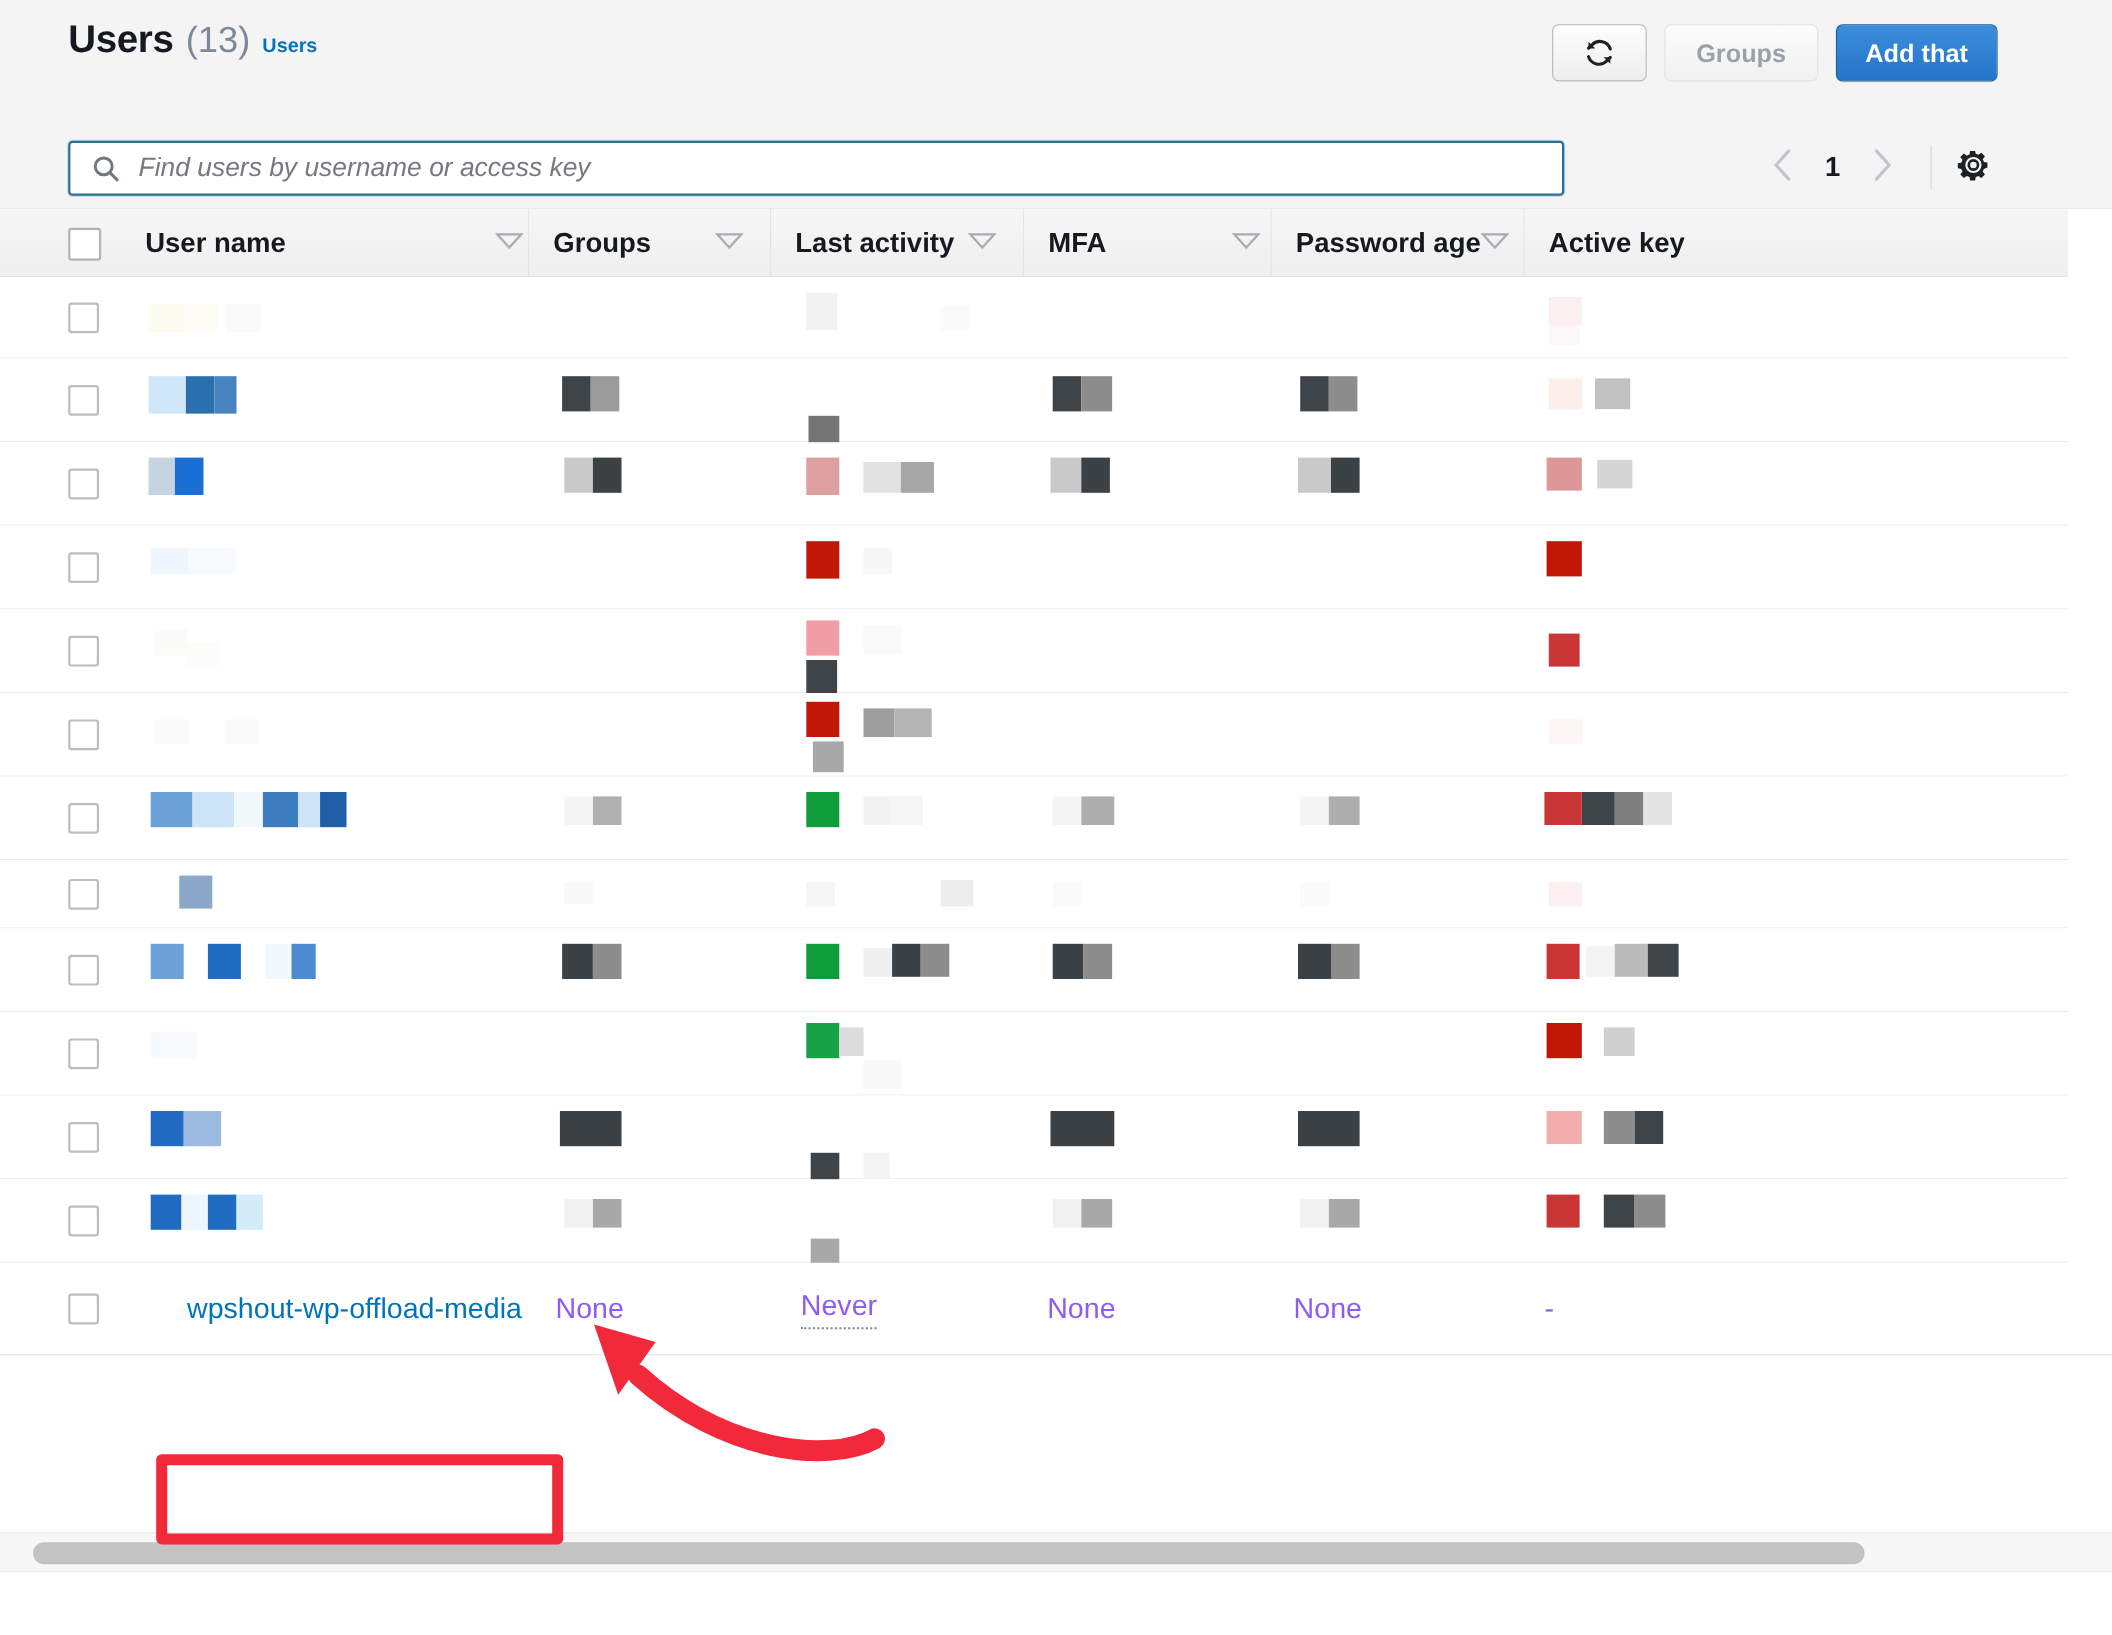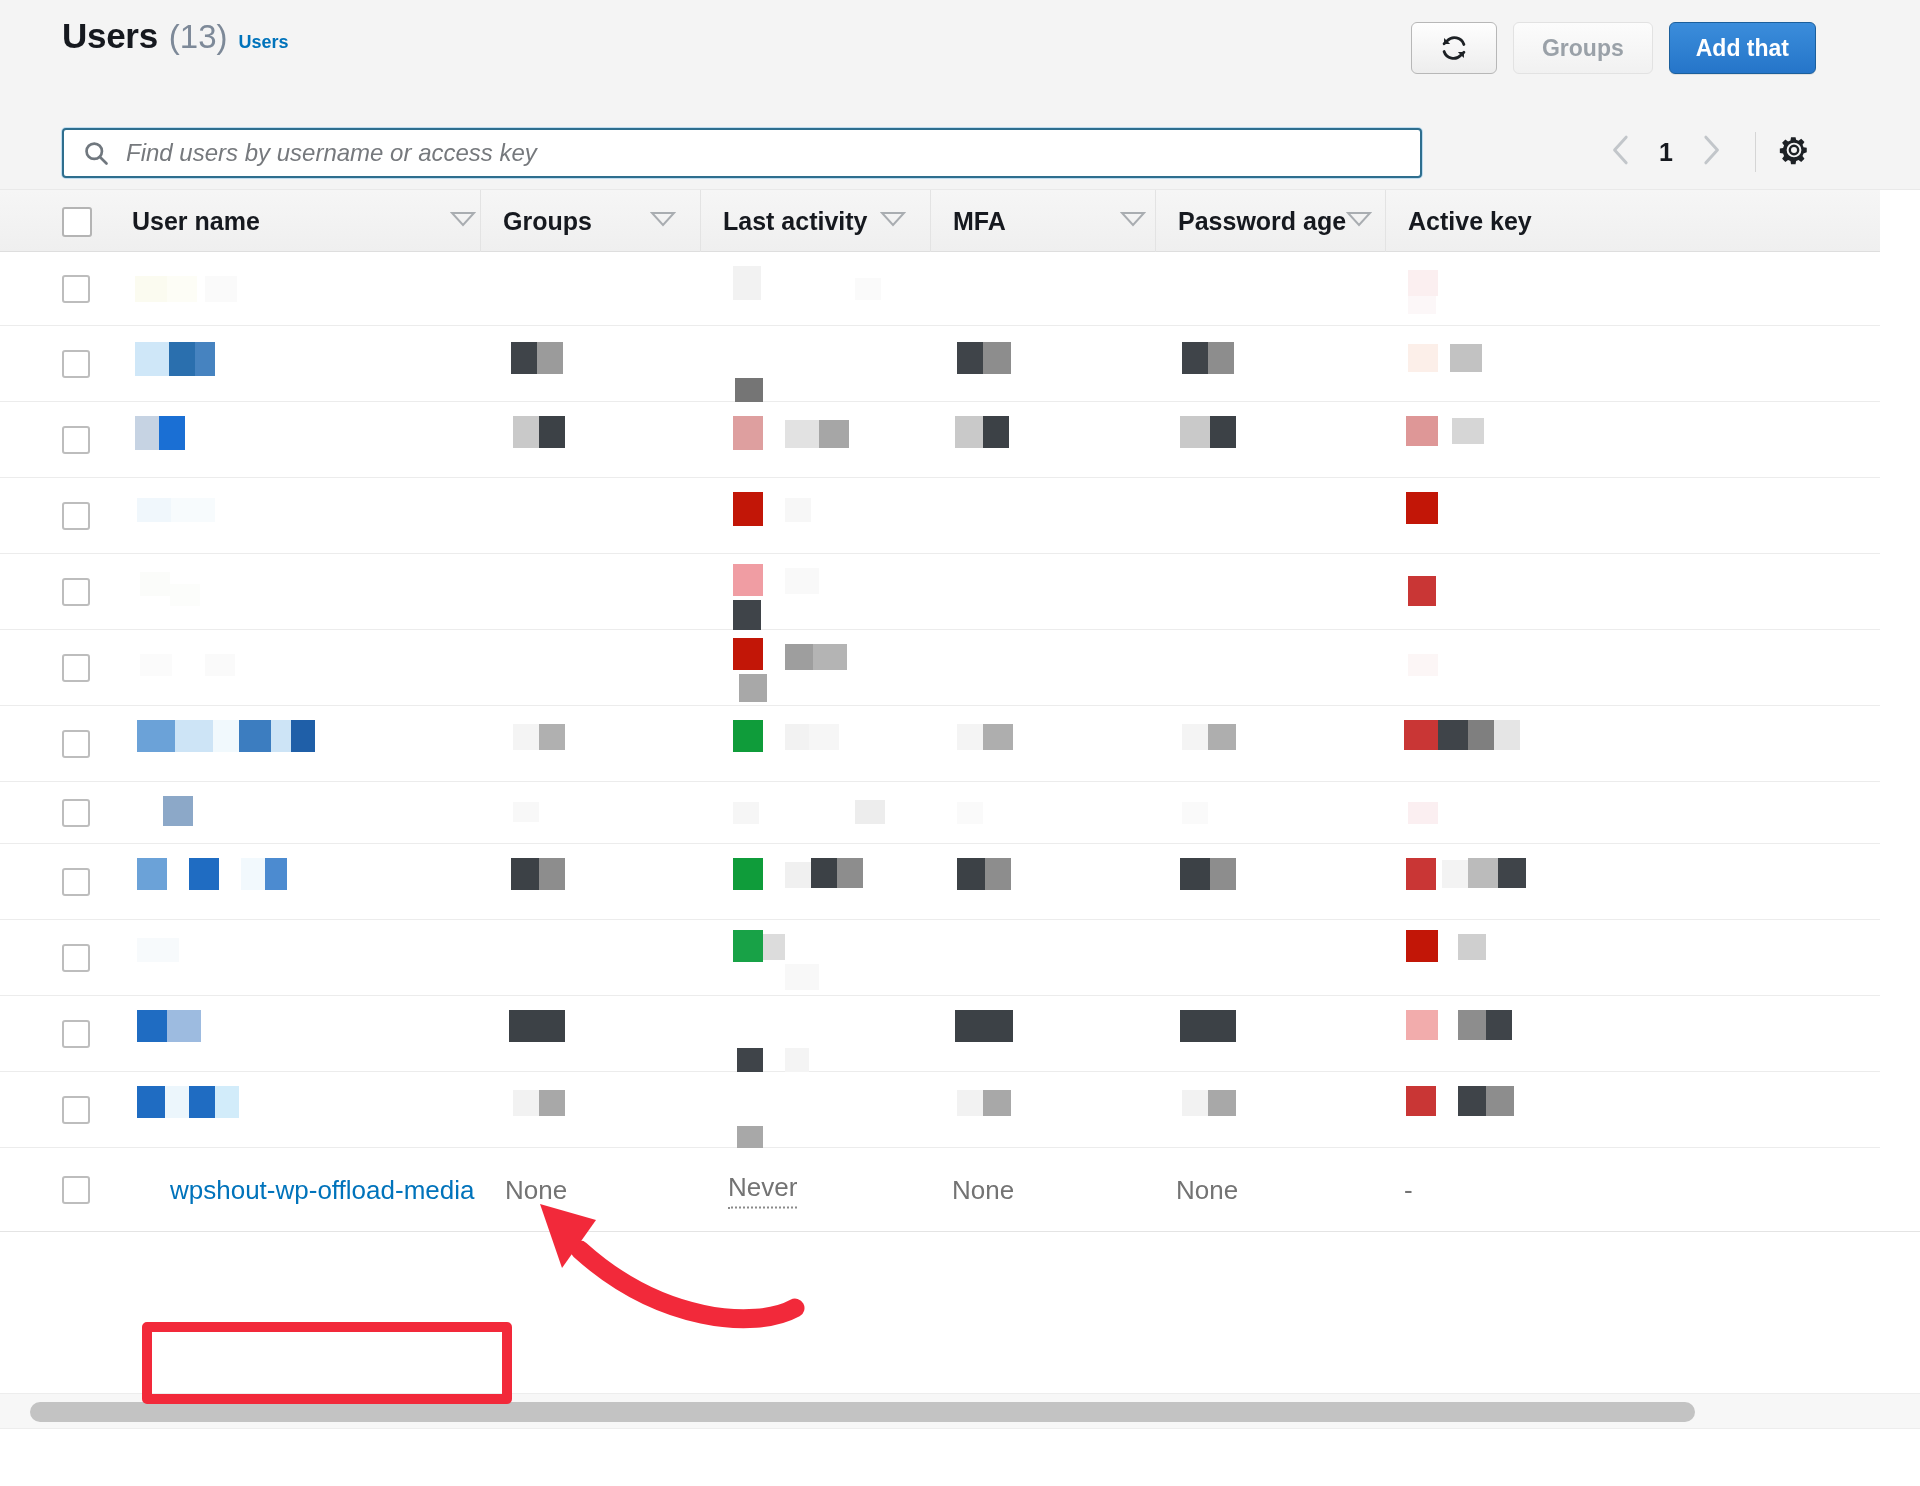--- a/index.html
+++ b/index.html
@@ -126,21 +126,21 @@
     position:absolute; left:62px; top:50%; transform:translateY(-50%);
     width:28px; height:28px; border:2px solid #bdbdbd; border-radius:3px;
     background:#fff; cursor:pointer;
   }
   .blk { position:absolute; }
 
   
   .row-final { position:relative; height:84px; background:#fff; border-bottom:1px solid #e4e4e4; }
   .cell {
     position:absolute; top:50%; transform:translateY(-50%);
-    font-size:26px; color:#737373; white-space:nowrap;
+    font-size:26px; color:#8b5cf6; white-space:nowrap;
   }
   .cell-link { color:#0073bb; cursor:pointer; }
   .cell-dotted { border-bottom:2px dotted #8a8a8a; padding-bottom:4px; }
 
   
   .hscroll-track {
     position:absolute; left:0; top:1393px; width:1920px; height:36px;
     background:#f7f7f7; border-top:1px solid #ededed; border-bottom:1px solid #ededed;
   }
   .hscroll-thumb {

